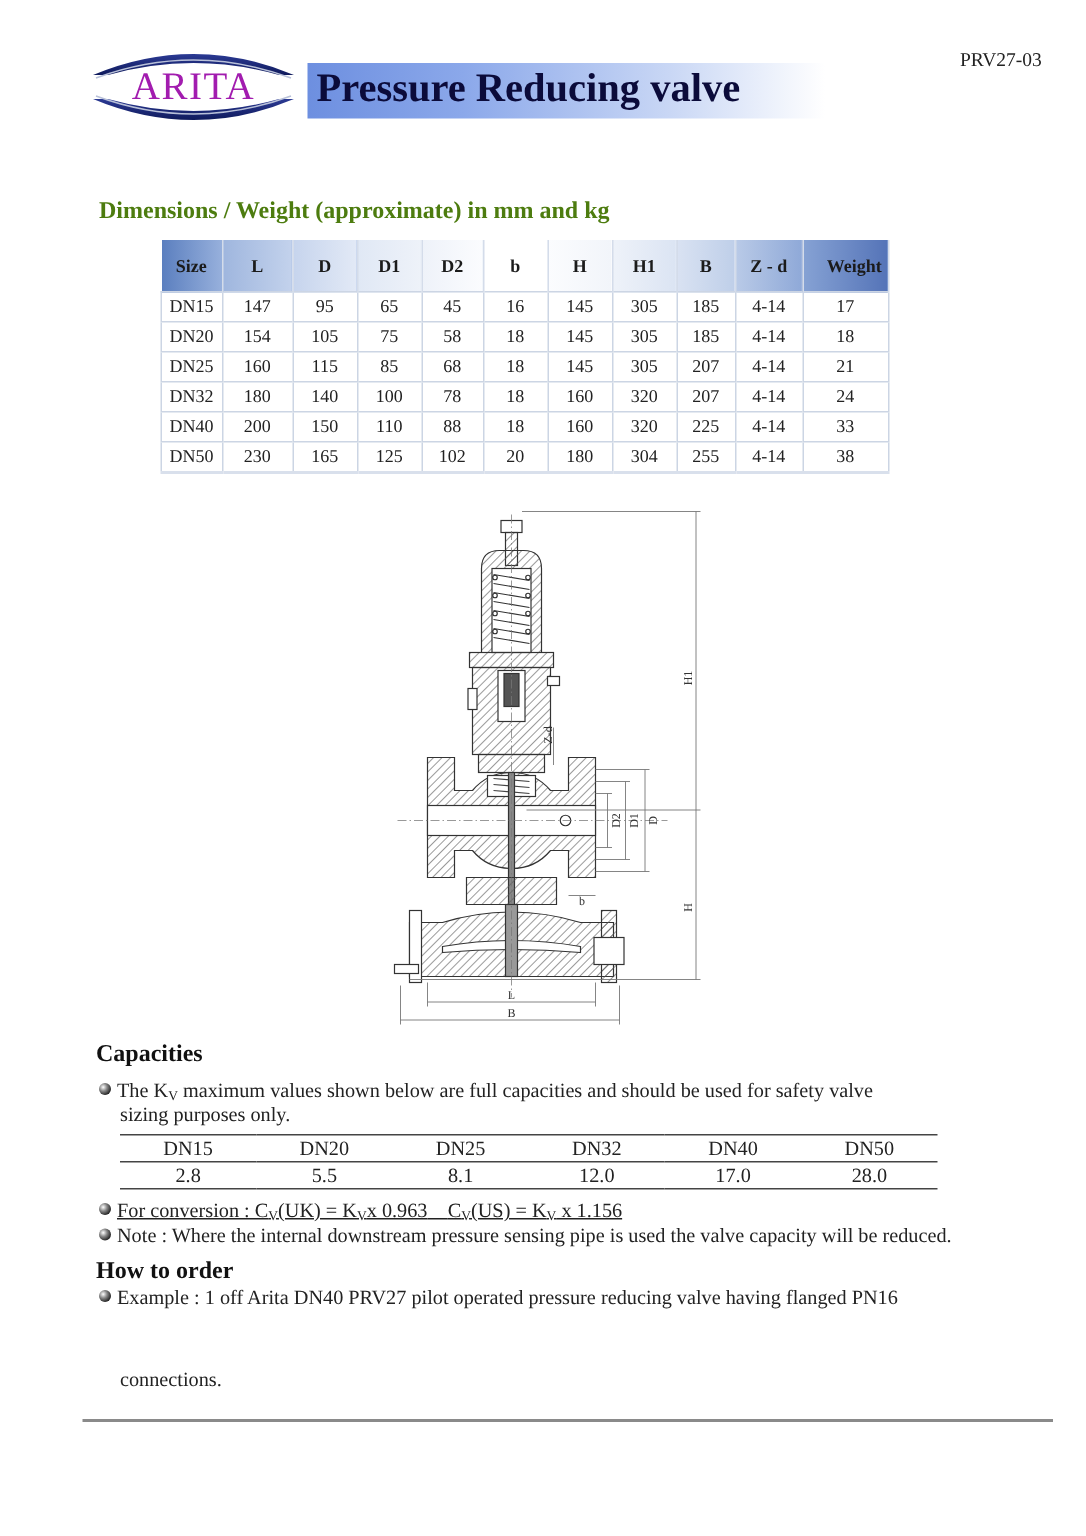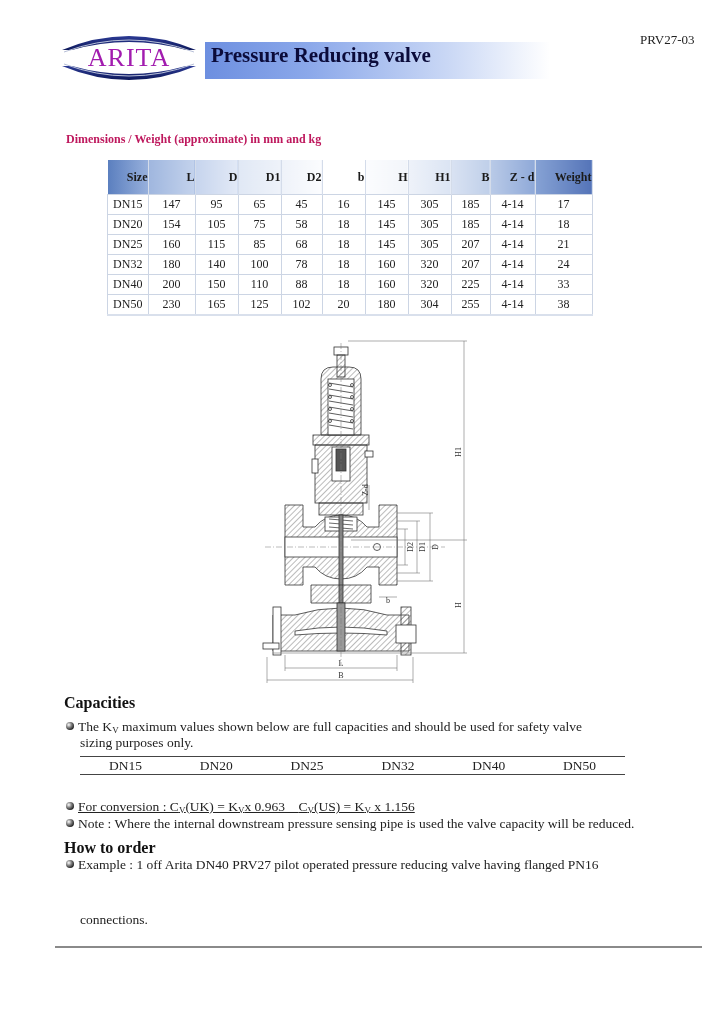--- a/index.html
+++ b/index.html
@@ -9,29 +9,29 @@
   .doc-code { position: absolute; left: 640px; top: 32px; font-size: 13px; color: #222; text-align: right; }
 
   .logo { position: absolute; left: 58px; top: 30px; width: 142px; height: 56px; }
   .logo-text { position: absolute; left: 0; top: 0; width: 142px; height: 56px;
                display: flex; align-items: center; justify-content: center;
                font-family: "Liberation Serif", serif; font-weight: normal; font-size: 26px;
                color: #a21caf; letter-spacing: 1px; }
 
   .title-band { position: absolute; left: 205px; top: 42px; width: 345px; height: 37px;
                 background: linear-gradient(to right, #6d8fe0 0%, #8ba8ea 30%, #c9d7f5 70%, #ffffff 100%); }
-  .title { position: absolute; left: 211px; top: 43px; font-size: 21px; font-weight: bold;
+  .title { position: absolute; left: 211px; top: 43px; font-size: 27px; font-weight: bold;
            color: #0b0b3a; white-space: nowrap; }
 
-  .dim-heading { position: absolute; left: 66px; top: 132px; font-size: 12px; font-weight: bold; color: #be185d; }
+  .dim-heading { position: absolute; left: 66px; top: 132px; font-size: 16px; font-weight: bold; color: #4d7c0f; }
 
   table.dims { position: absolute; left: 107px; top: 160px; border-collapse: collapse;
                font-size: 12px; }
   table.dims th { height: 34px; font-weight: bold; font-size: 12px; color: #1b1b1b;
-                  border-right: 1px solid #d4dcea; padding: 0; text-align: right; }
+                  border-right: 1px solid #d4dcea; padding: 0; }
   table.dims td { height: 19px; text-align: center; border-top: 1px solid #ccd5e4;
                   border-right: 1px solid #ccd5e4; padding: 0; color: #222; }
   table.dims tr.last td { border-bottom: 2px solid #d9e0ec; }
   table.dims td:first-child { border-left: 1px solid #ccd5e4; }
 
   .drawing { position: absolute; left: 255px; top: 335px; width: 220px; height: 350px; }
 
   .section-h { position: absolute; font-size: 16px; font-weight: bold; color: #111; }
   .bullet-line { position: absolute; font-size: 13.5px; color: #222; white-space: nowrap; text-align: center; }
   .bullet { display: inline-block; width: 8px; height: 8px; border-radius: 50%;
@@ -272,20 +272,28 @@
 <table class="cap">
   <tbody>
       <tr class="hdr" id="cap-sizes">
         <td>DN15</td>
         <td>DN20</td>
         <td>DN25</td>
         <td>DN32</td>
         <td>DN40</td>
         <td>DN50</td>
       </tr>
+  <tr class="vals" id="cap-vals">
+        <td>2.8</td>
+        <td>5.5</td>
+        <td>8.1</td>
+        <td>12.0</td>
+        <td>17.0</td>
+        <td>28.0</td>
+      </tr>
 </tbody>
   </table>
 
 <div class="bullet-line" style="left:66px; top:799px;text-decoration:underline;">
   <span class="bullet"></span><span>For conversion : C</span><sub>V</sub><span>(UK) = K</span><sub>V</sub><span>x 0.963</span>&nbsp;&nbsp;&nbsp;&nbsp;<span>C</span><sub>V</sub><span>(US) = K</span><sub>V</sub><span> x 1.156</span>
 </div>
 <div class="bullet-line" style="left:66px; top:816px;">
   <span class="bullet"></span><span>Note : Where the internal downstream pressure sensing pipe is used the valve capacity will be reduced.</span>
 </div>
 

